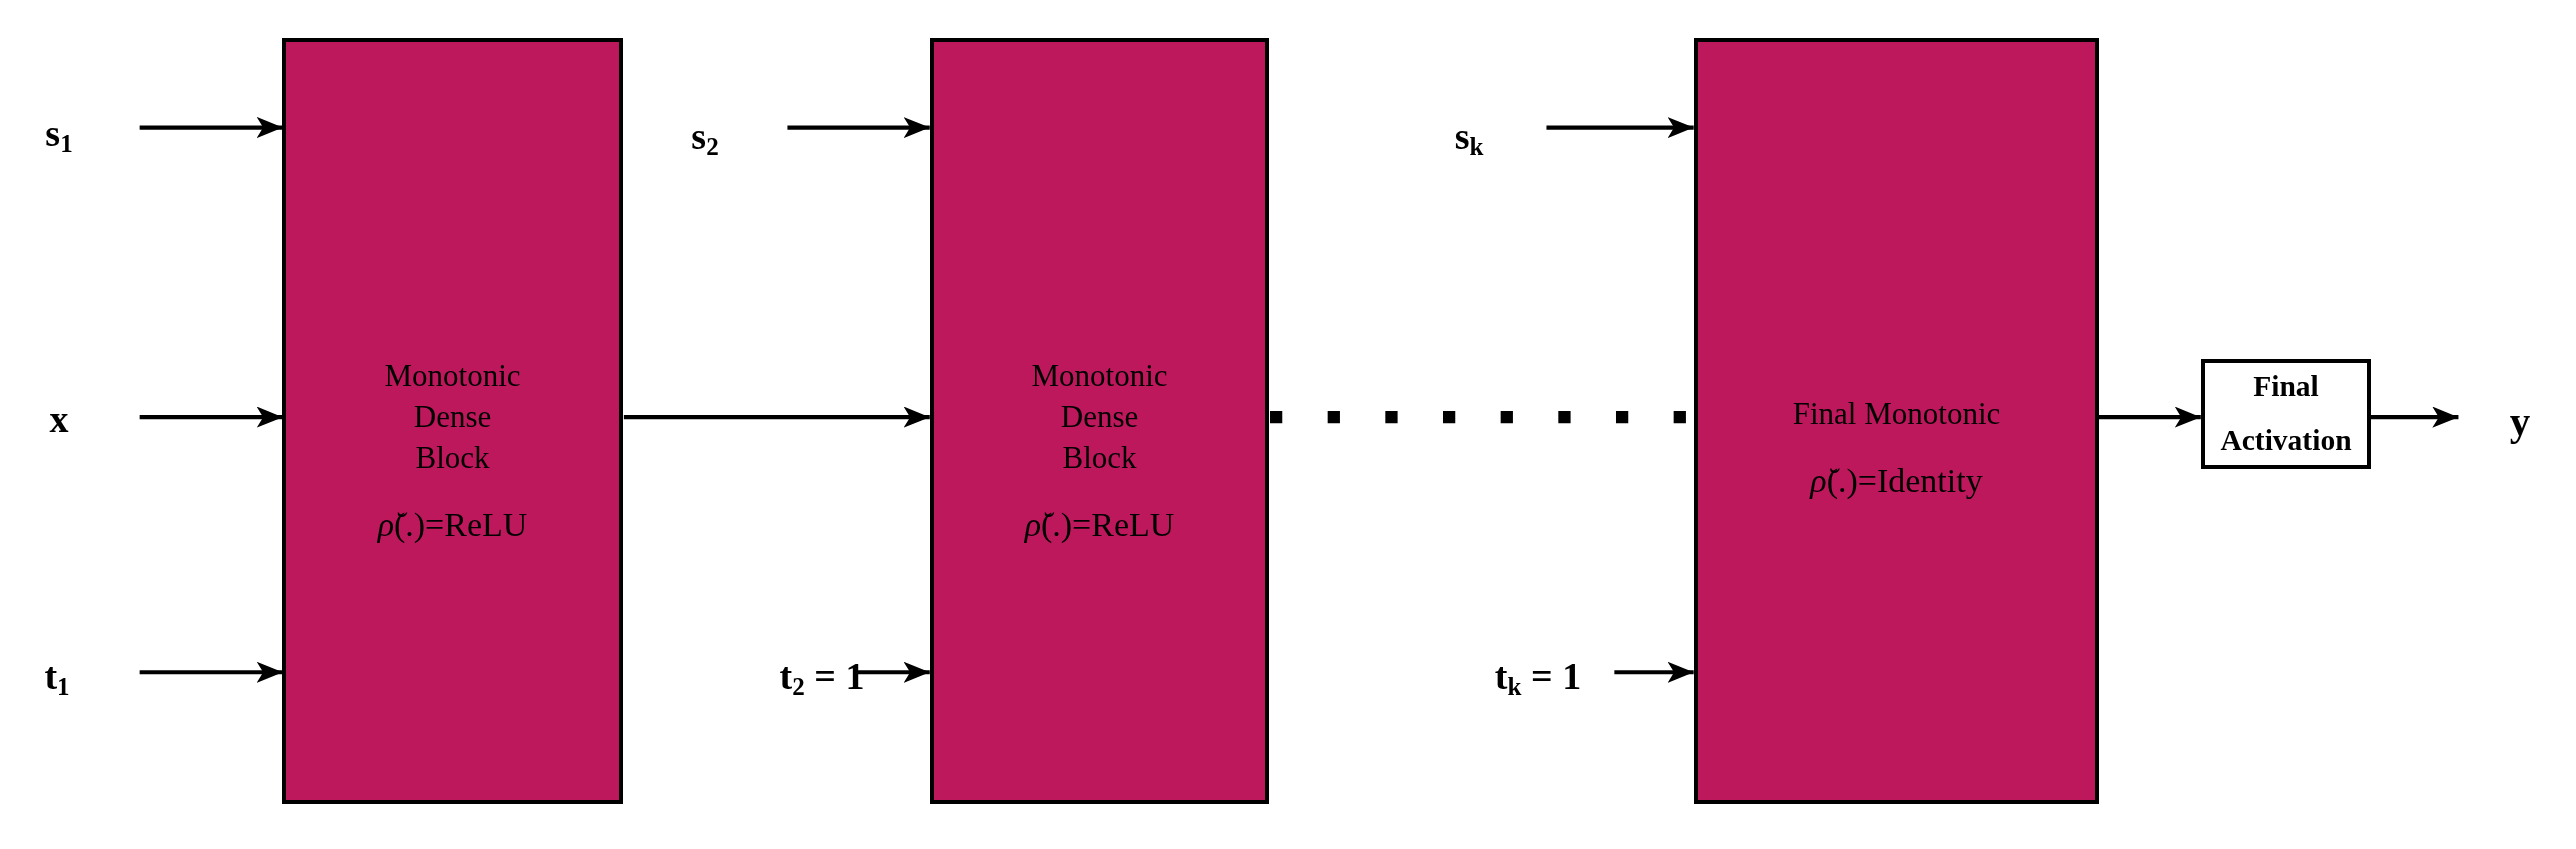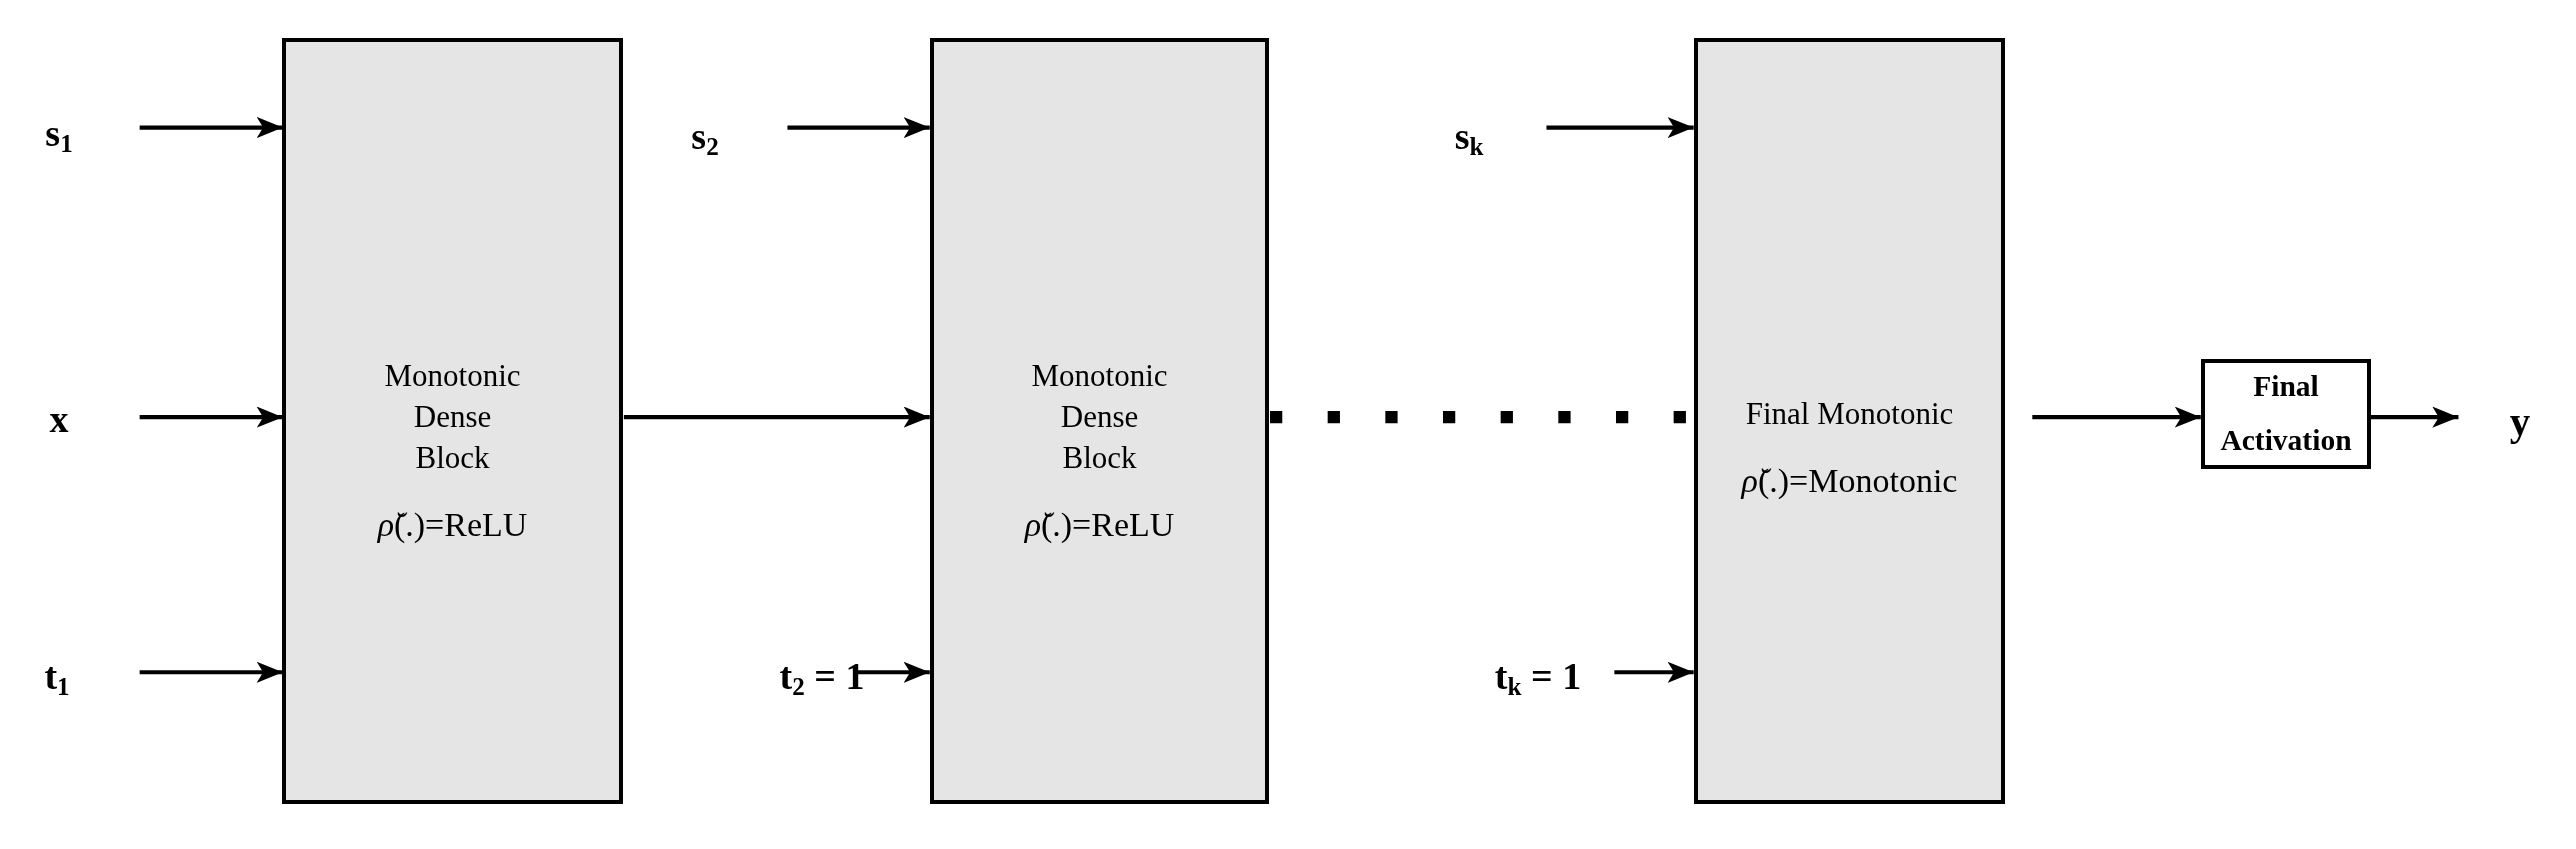--- a/index.html
+++ b/index.html
@@ -22,25 +22,25 @@
     top: 0;
     width: 2576px;
     height: 849px;
   }
   .block {
     position: absolute;
     top: 38px;
     height: 766px;
     border: 4.1px solid #000000;
     box-sizing: border-box;
-    background: #e5e5e5;
+    background: #be185d;
   }
   .block-1 { left: 282px;  width: 341px; }
   .block-2 { left: 930px; width: 339px; }
-  .block-3 { left: 1694px; width: 311px; padding-left: 7px; }
+  .block-3 { left: 1694px; width: 405px; padding-left: 7px; }
   .block-text {
     position: absolute;
     left: 0;
     right: 0;
     text-align: center;
   }
   .block-text.three-line { top: 313px; }
   .block-text.two-line   { top: 351px; }
   .block-title {
     font-size: 31px;
@@ -140,21 +140,21 @@
       </div>
       <div class="block-eq"><span class="rho">ρ̆</span><span>(.)=ReLU</span></div>
     </div>
   </div>
 
   <div class="block block-3">
     <div class="block-text two-line">
       <div class="block-title">
         <span>Final Monotonic</span>
       </div>
-      <div class="block-eq"><span class="rho">ρ̆</span><span>(.)=Monotonic</span></div>
+      <div class="block-eq"><span class="rho">ρ̆</span><span>(.)=Identity</span></div>
     </div>
   </div>
 
   <div class="fa-box">
     <div class="fa-line">Final</div>
     <div class="fa-line">Activation</div>
   </div>
 
   <div class="io-label" style="left:59px; top:133px;"><span>s</span><span class="sub">1</span><span></span></div>
 

